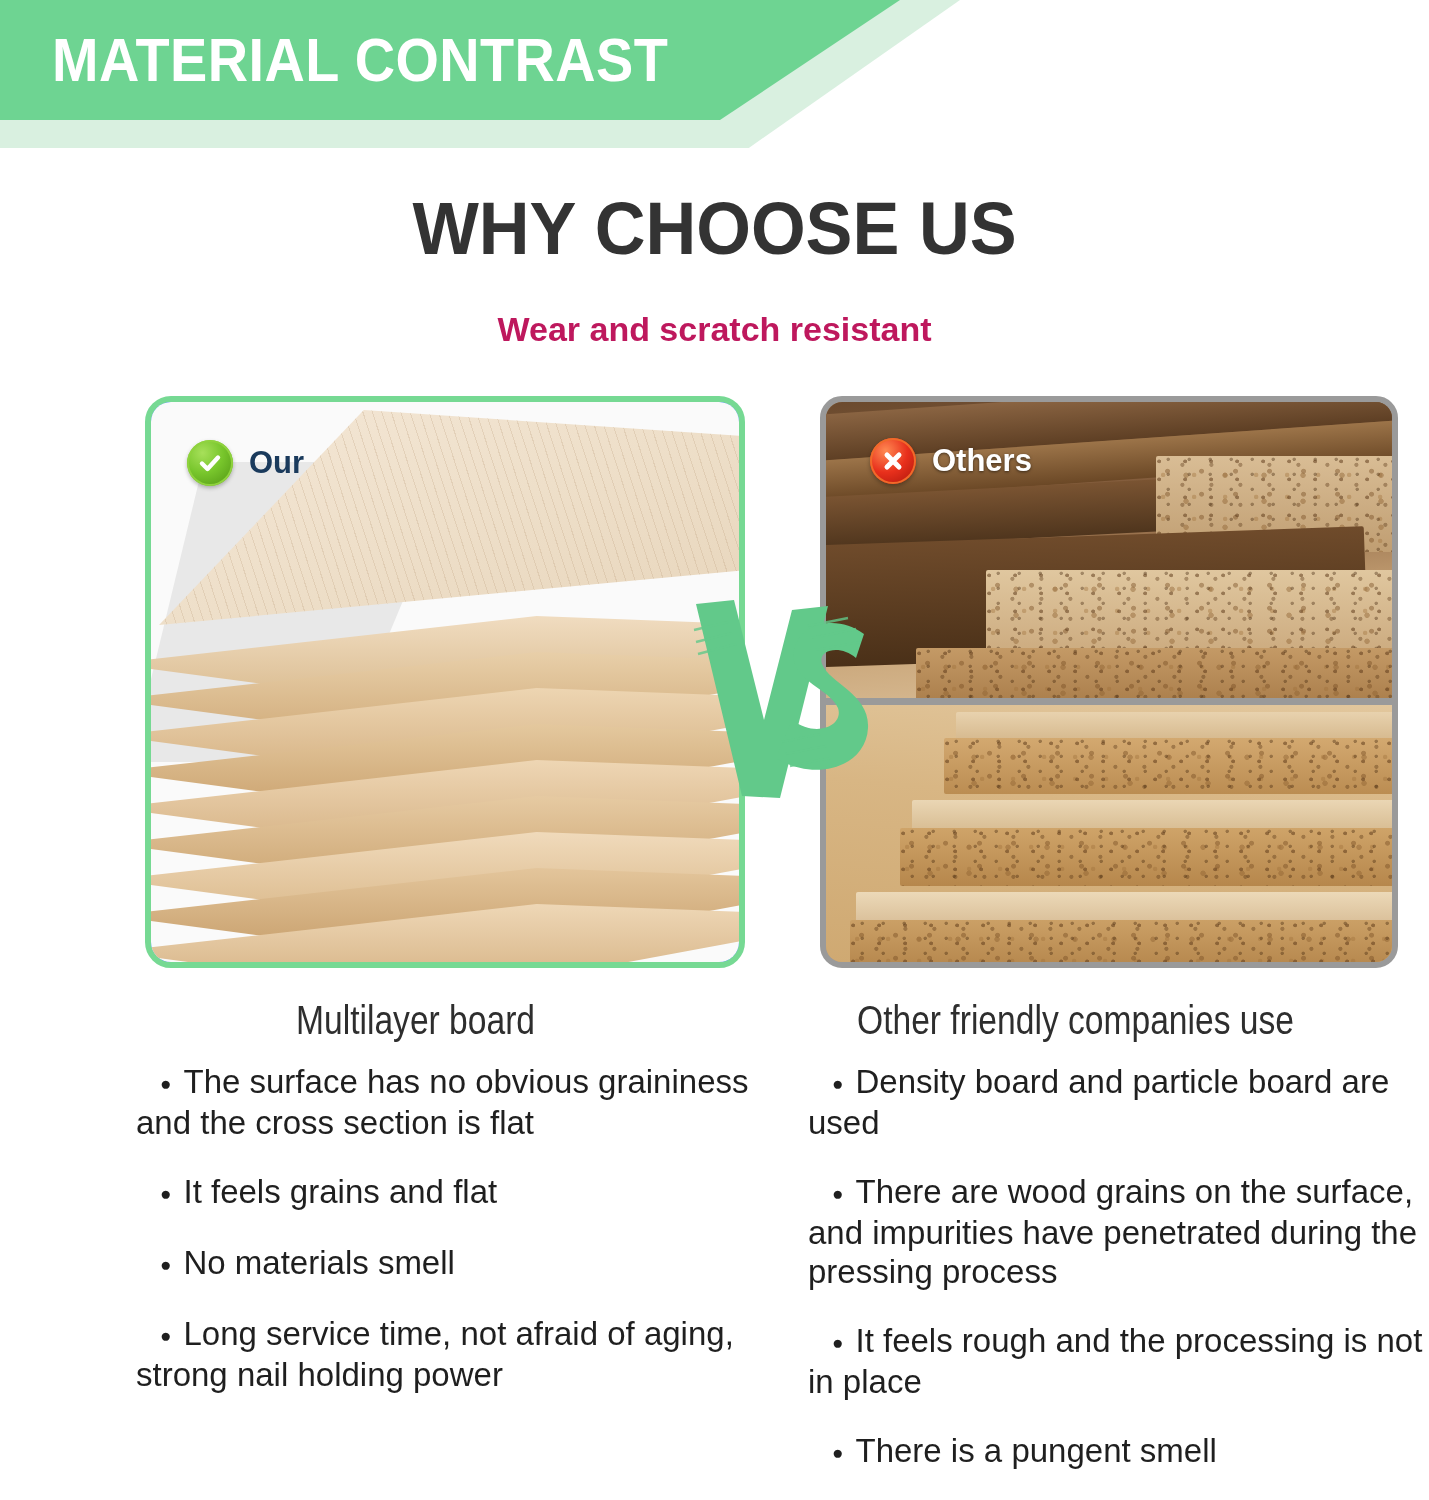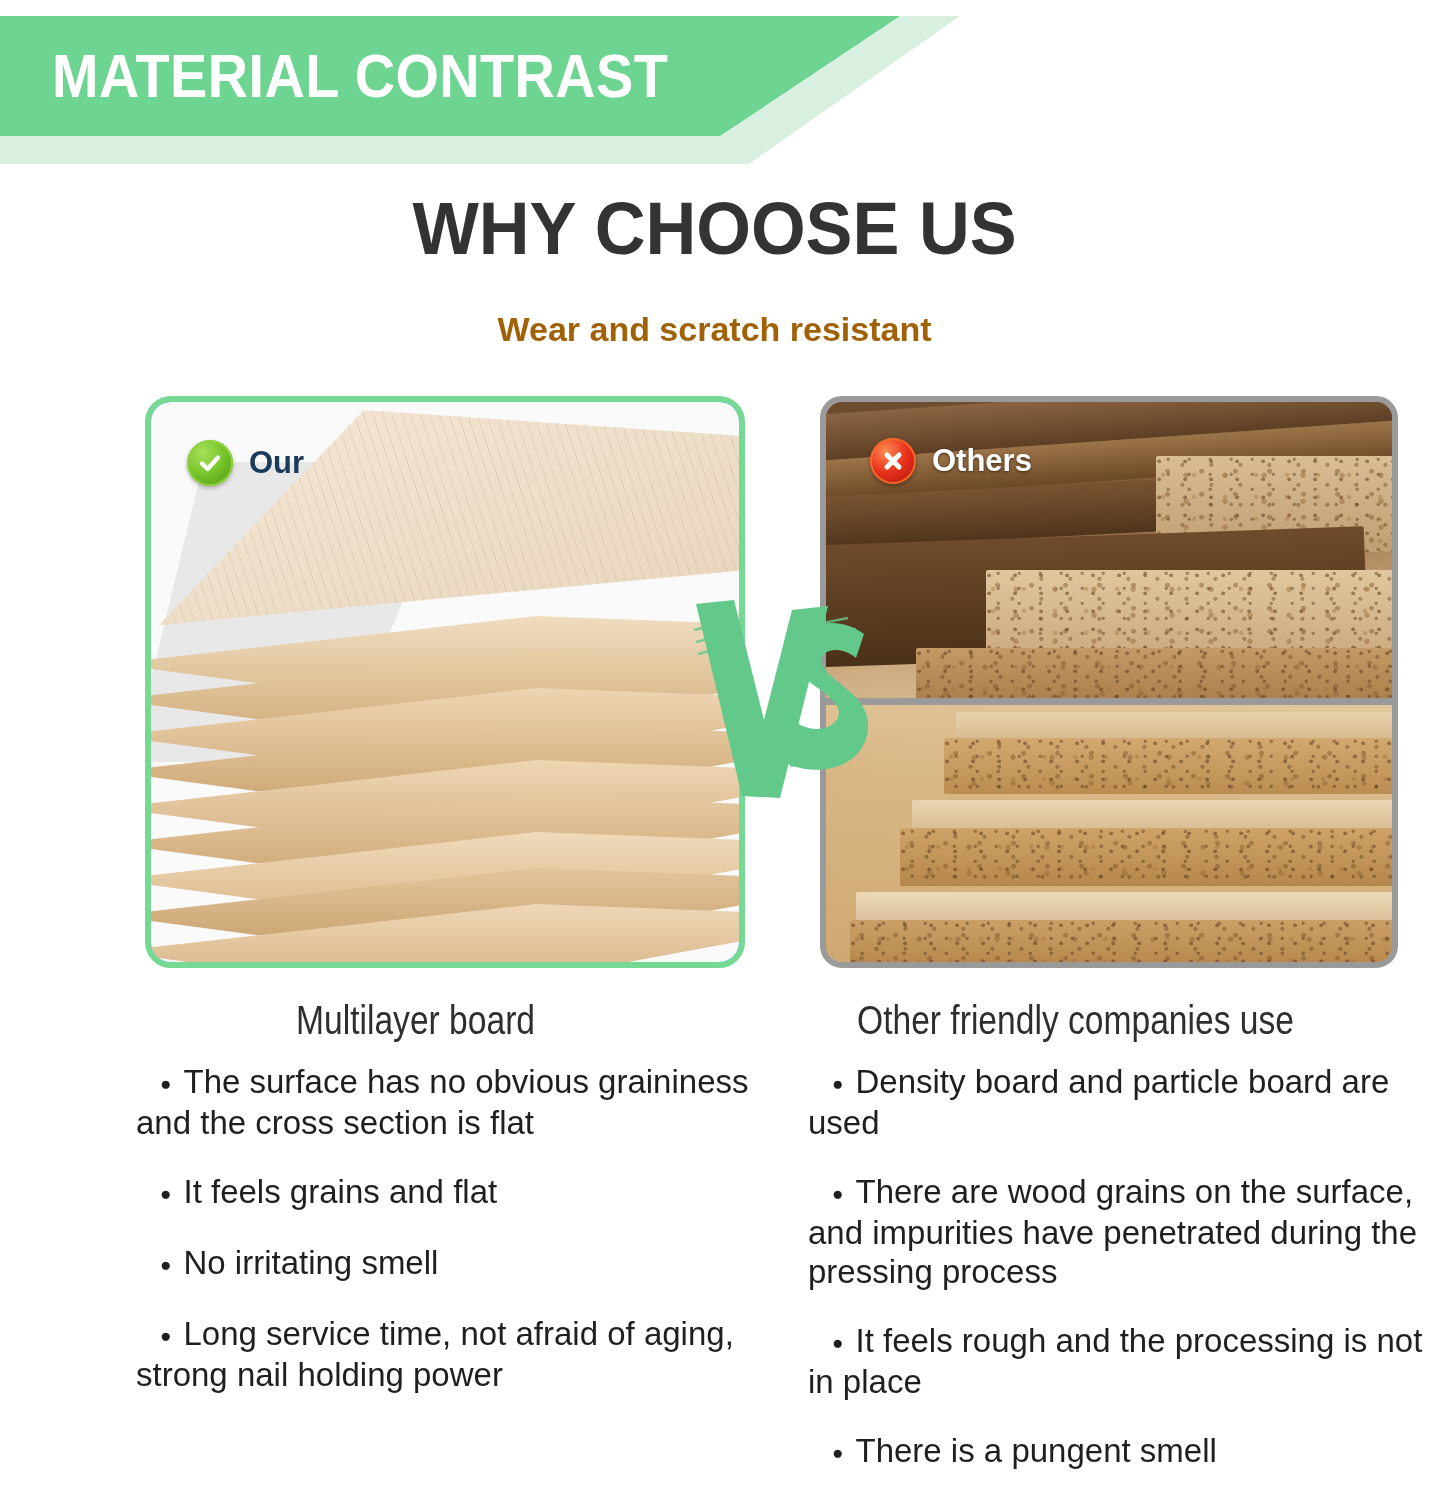--- a/index.html
+++ b/index.html
@@ -13,21 +13,21 @@
     position: relative;
     overflow: hidden;
     font-family: "Liberation Sans", sans-serif;
     -webkit-font-smoothing: antialiased;
   }
 
   
   .header-banner-wrap {
     position: absolute;
     left: 0;
-    top: 16px;
+    top: 0;
     width: 980px;
     height: 152px;
   }
   .banner-shadow {
     position: absolute;
     left: 0;
     top: 0;
     width: 960px;
     height: 148px;
     background: #d9f0e0;
@@ -75,21 +75,21 @@
     line-height: 86px;
   }
   .sub-title {
     position: absolute;
     left: 0;
     right: 0;
     top: 305px;
     text-align: center;
     font-size: 34px;
     font-weight: bold;
-    color: #a16207;
+    color: #be185d;
     line-height: 48px;
   }
 
   
   .panel-left {
     position: absolute;
     left: 145px;
     top: 396px;
     width: 600px;
     height: 572px;
@@ -392,21 +392,21 @@
     </g>
   </svg>
 </div>
 
 <div class="caption cap-left">Multilayer board</div>
 <div class="caption cap-right">Other friendly companies use</div>
 
 <div class="bullets col-left">
   <span class="bullet-item">The surface has no obvious graininess and the cross section is flat</span>
   <span class="bullet-item">It feels grains and flat</span>
-  <span class="bullet-item">No irritating smell</span>
+  <span class="bullet-item">No materials smell</span>
   <span class="bullet-item">Long service time, not afraid of aging, strong nail holding power</span>
 </div>
 
 <div class="bullets col-right">
   <span class="bullet-item">Density board and particle board are used</span>
   <span class="bullet-item">There are wood grains on the surface, and impurities have penetrated during the pressing process</span>
   <span class="bullet-item">It feels rough and the processing is not in place</span>
   <span class="bullet-item">There is a pungent smell</span>
 
 </div>

